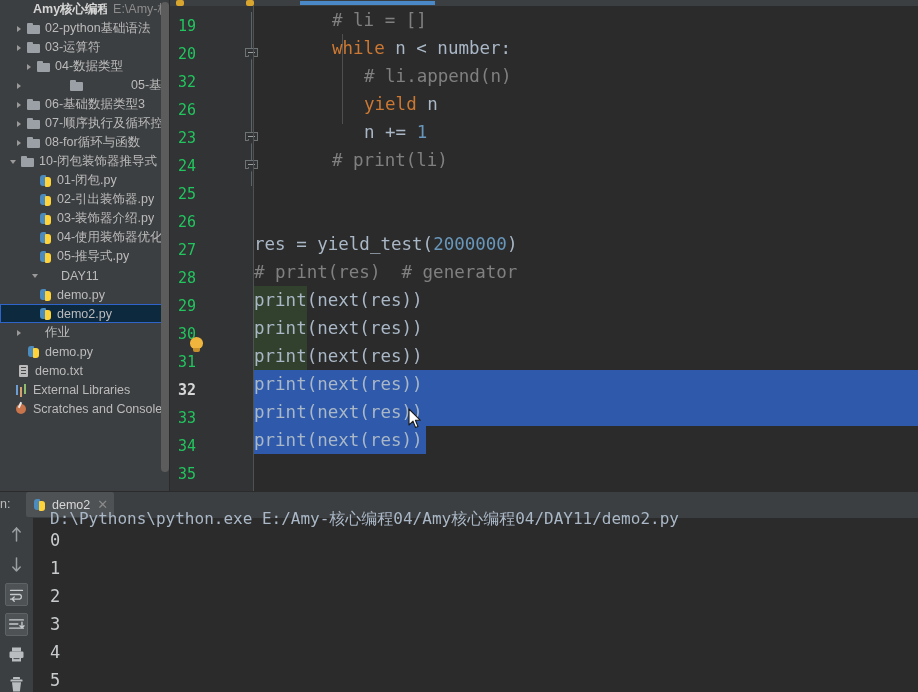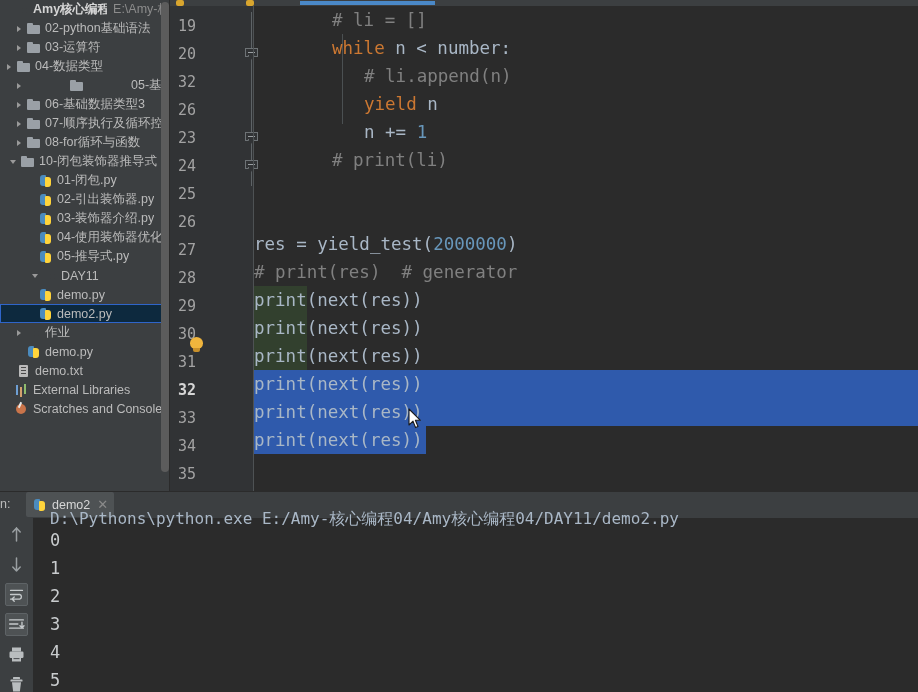--- a/index.html
+++ b/index.html
@@ -103,21 +103,21 @@
   #tab-bulb-a { position:absolute; left:6px; top:0px; width:8px; height:6px; background:#D8A52E; border-radius:2px; }
   #tab-bulb-b { position:absolute; left:76px; top:0px; width:8px; height:6px; background:#D8A52E; border-radius:2px; }
   #tab-divider { position:absolute; left:0; top:6px; width:748px; height:1px; background:#2B2B2B; }
 
   #gutter {
     position: absolute; left: 0; top: 6px; width: 84px; height: 485px; background: #313335;
   }
   #gutter-sep { position:absolute; left:83px; top:6px; width:1px; height:485px; background:#4E5254; }
   .lineno {
     position: absolute; right: 58px; width: 40px; text-align: right;
-    font-family: "DejaVu Sans Mono", monospace; font-size: 15px; color: #a3a3a3;
+    font-family: "DejaVu Sans Mono", monospace; font-size: 15px; color: #22c55e;
     line-height: 28px; height: 28px;
   }
   .lineno.current { color: #D6D6D6; font-weight: bold; }
 
   #foldrail {
     position: absolute; left: 82px; top: 6px; width: 1px; height: 485px;
   }
   .fold-line {
     position: absolute; left: 81px; width: 1px; background: #5E6366;
   }
@@ -222,21 +222,21 @@
         <div class="tree-row" style="padding-left: 14px;">
           <span class="arrow right"></span>
           <span class="ico folder"></span>
           <span class="tree-label">02-python基础语法</span>
         </div>
         <div class="tree-row" style="padding-left: 14px;">
           <span class="arrow right"></span>
           <span class="ico folder"></span>
           <span class="tree-label">03-运算符</span>
         </div>
-        <div class="tree-row" style="padding-left: 4px;">
+        <div class="tree-row" style="padding-left: 24px;">
           <span class="arrow right"></span>
           <span class="ico folder"></span>
           <span class="tree-label">04-数据类型</span>
         </div>
         <div class="tree-row" style="padding-left: 14px; gap: 43px;">
           <span class="arrow right"></span>
           <span class="ico folder"></span>
           <span class="tree-label">05-基础数据类型2</span>
         </div>
         <div class="tree-row" style="padding-left: 14px;">

